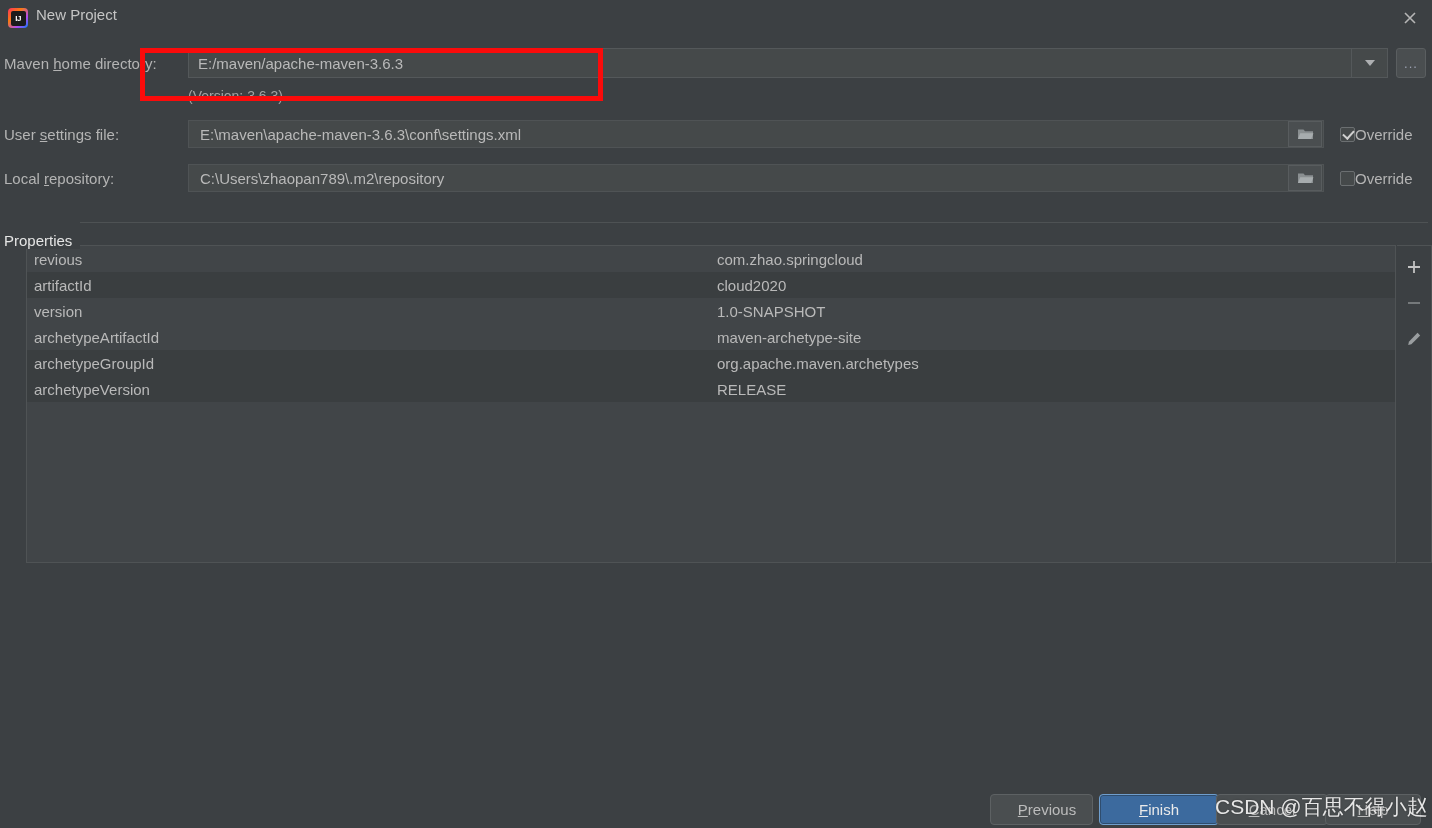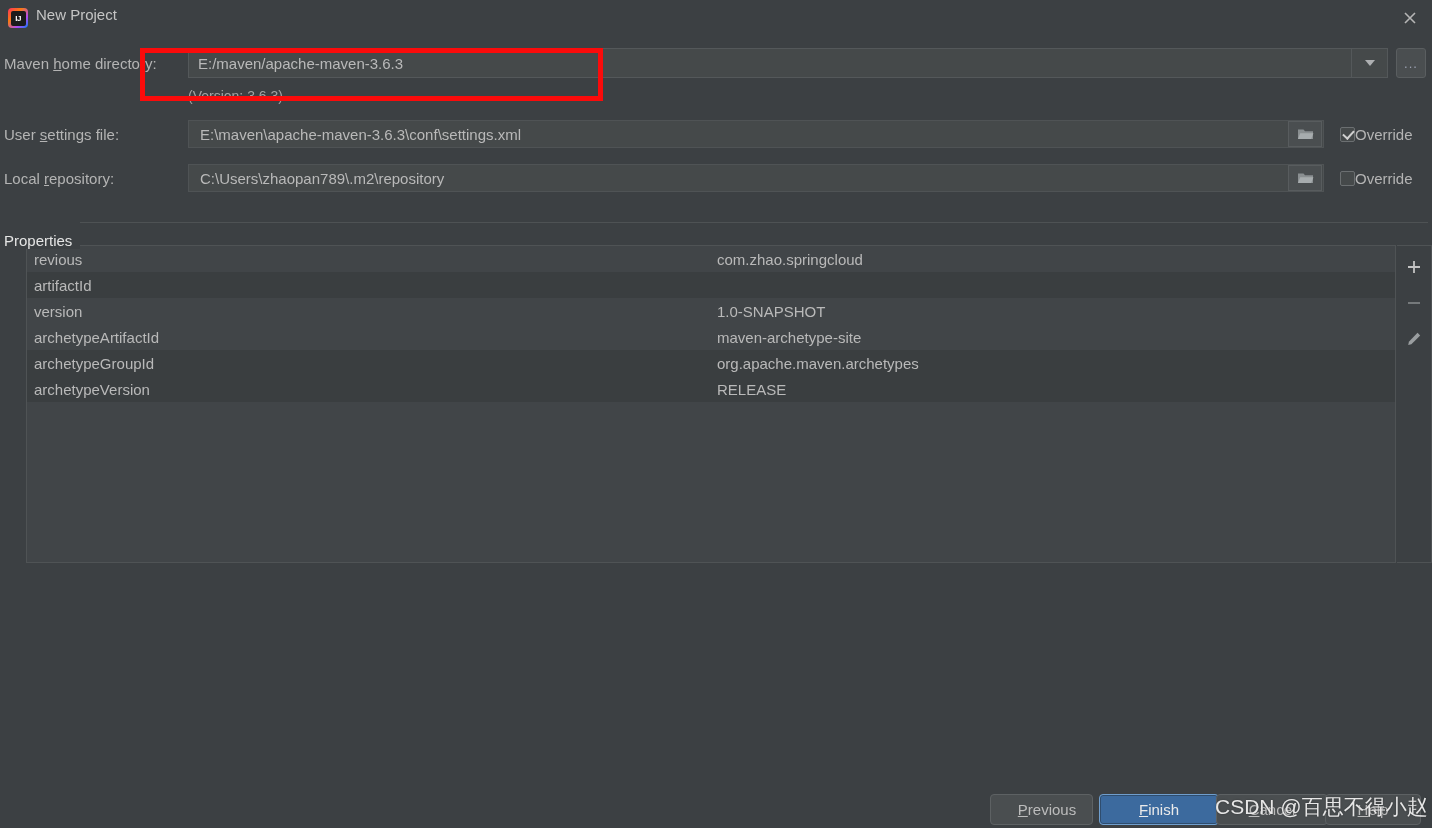--- a/index.html
+++ b/index.html
@@ -388,20 +388,21 @@
   <div class="section-line"></div>
 
   <div class="table-box">
     <div id="prop-rows">
         <div class="prop-row odd">
           <div class="prop-name">revious</div>
           <div class="prop-value">com.zhao.springcloud</div>
         </div>
         <div class="prop-row even">
           <div class="prop-name">artifactId</div>
+          <div class="prop-value">cloud2020</div>
         </div>
         <div class="prop-row odd">
           <div class="prop-name">version</div>
           <div class="prop-value">1.0-SNAPSHOT</div>
         </div>
         <div class="prop-row odd">
           <div class="prop-name">archetypeArtifactId</div>
           <div class="prop-value">maven-archetype-site</div>
         </div>
         <div class="prop-row even">

